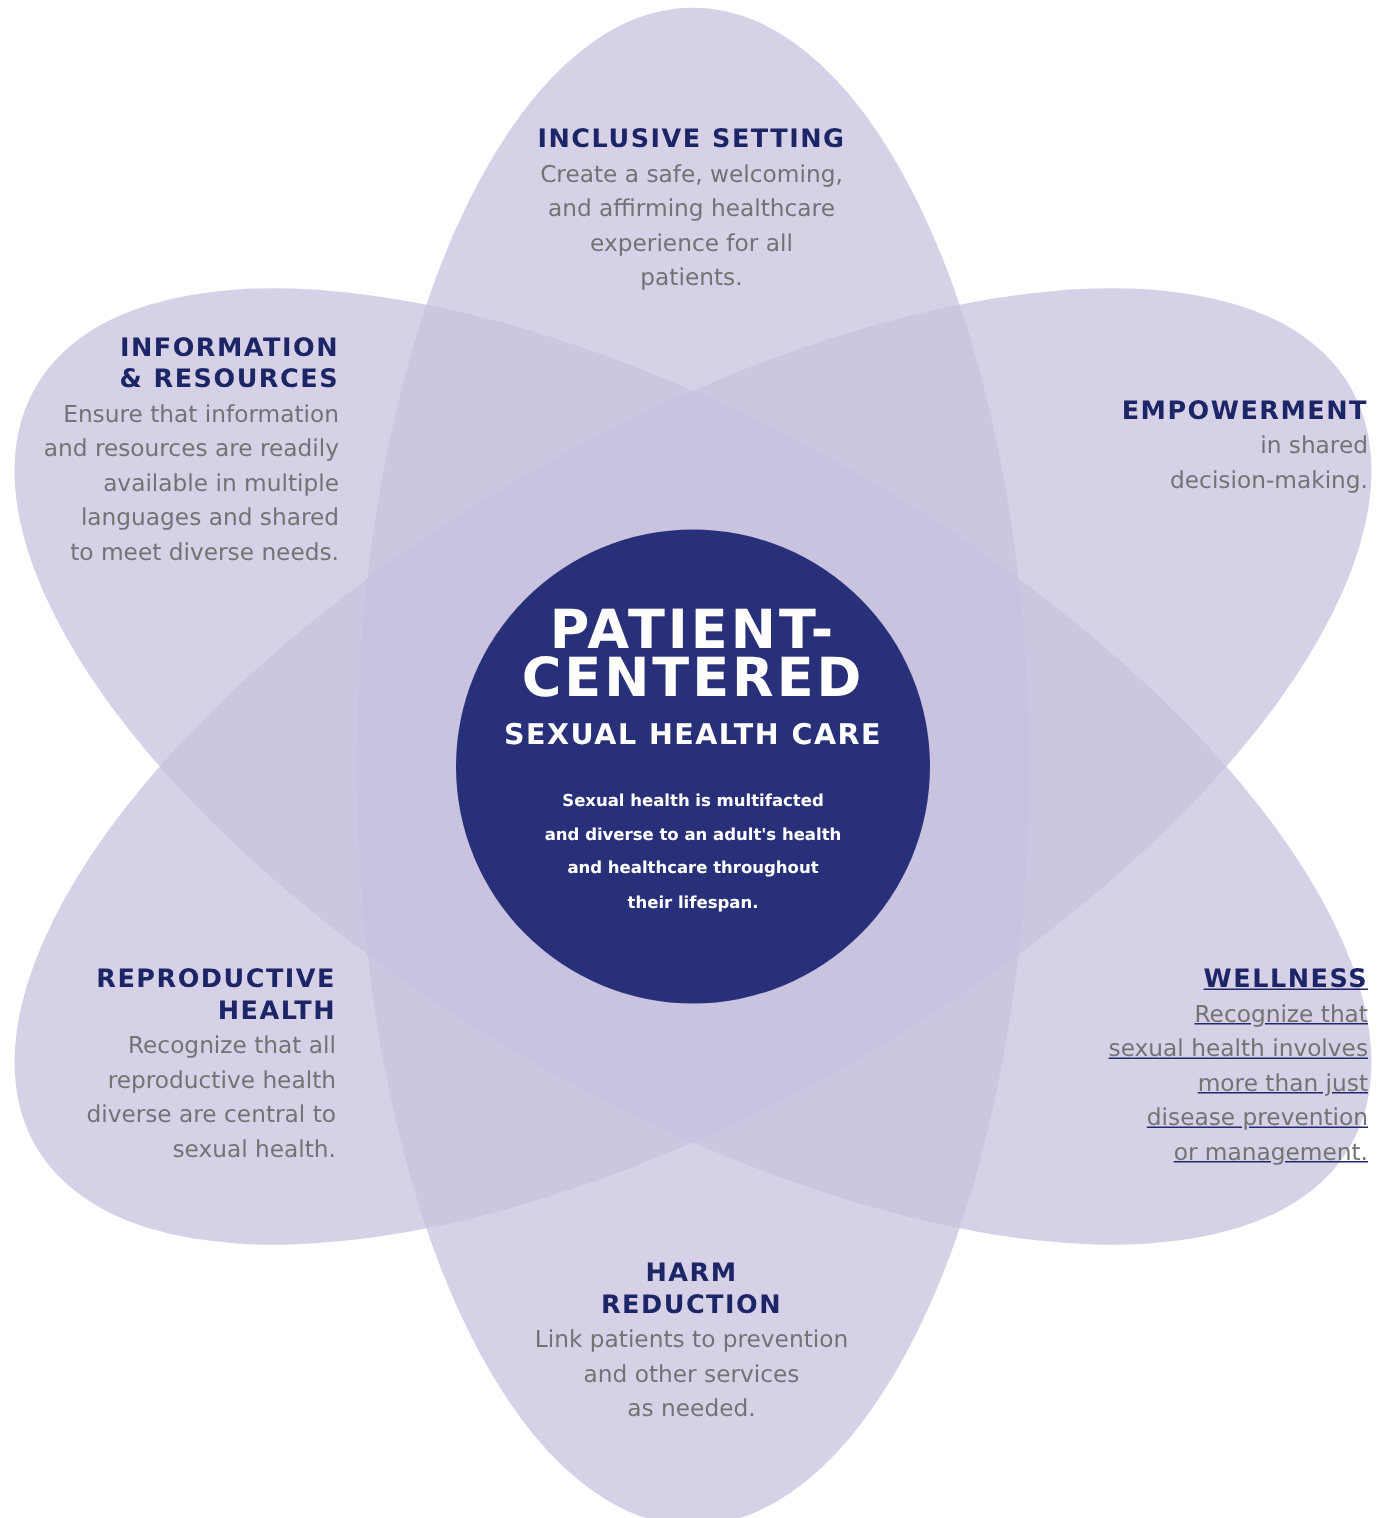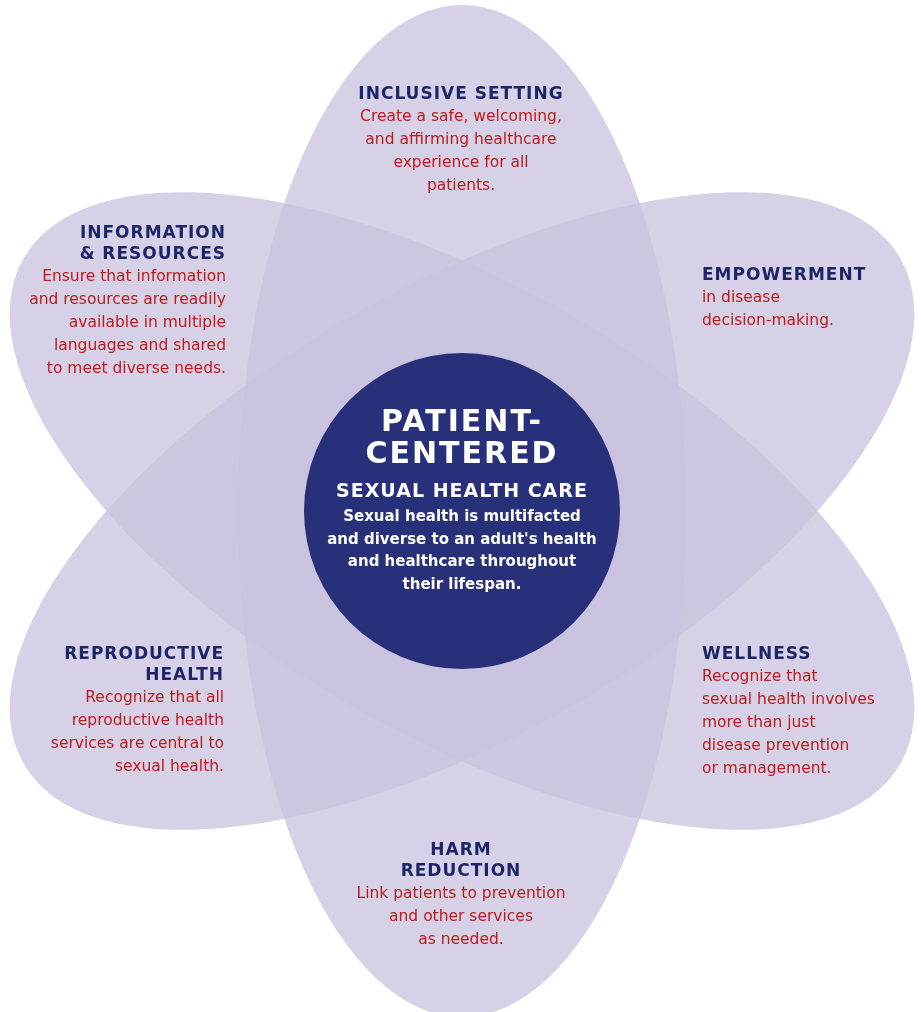--- a/index.html
+++ b/index.html
@@ -2,30 +2,30 @@
 <html><head>
   <meta charset="utf-8">
   <style>
     html, body { margin: 0; padding: 0; background: #ffffff; }
     body { width: 921px; height: 1012px; position: relative; overflow: hidden;
            font-family: "DejaVu Sans", "Liberation Sans", sans-serif; }
     #stage { position: absolute; left: 0; top: 5px; width: 921px; height: 1012px; padding-left: 21px; }
     #flower { position: absolute; left: 0; top: 0; }
     .petal { position: absolute; color: #1f2a6b; }
     .petal .title { font-weight: bold; font-size: 17px; letter-spacing: 1px; line-height: 21px; color: #1c2566; }
-    .petal .desc { font-size: 15.5px; line-height: 23px; color: #b91c1c; margin-top: 1px; }
+    .petal .desc { font-size: 15.5px; line-height: 23px; color: #737373; margin-top: 1px; }
     .left { text-align: right; }
     .center-t { text-align: center; }
-    .right { text-align: left; }
+    .right { text-align: right; }
     .title span, .desc span { display: block; white-space: nowrap; }
 
     #center-text { position: absolute; left: 304px; top: 400px; width: 316px; text-align: center; color: #ffffff; }
-    #center-text .big { font-size: 30px; font-weight: bold; letter-spacing: 2px; line-height: 32px; }
+    #center-text .big { font-size: 36px; font-weight: bold; letter-spacing: 2px; line-height: 32px; }
     #center-text .sub { font-size: 19px; font-weight: bold; letter-spacing: 1px; line-height: 26px; margin-top: 8px; }
-    #center-text .body { font-size: 15px; font-weight: bold; line-height: 22.5px; margin-top: 2px; }
+    #center-text .body { font-size: 11px; font-weight: bold; line-height: 22.5px; margin-top: 20px; }
     #center-text span { display: block; white-space: nowrap; }
   </style>
 </head>
 <body>
 
 <div id="stage">
   <svg id="flower" width="921" height="1012" viewBox="0 0 921 1012">
     <g id="ellipses">
         <ellipse cx="462" cy="506" rx="224" ry="506" transform="rotate(0 462 506)" fill="#c8c1df" fill-opacity="0.75"></ellipse>
         <ellipse cx="462" cy="506" rx="224" ry="506" transform="rotate(60 462 506)" fill="#c8c1df" fill-opacity="0.75"></ellipse>
@@ -58,39 +58,39 @@
       <span>languages and shared</span>
       <span>to meet diverse needs.</span>
     </div>
   </div>
 
   <div class="petal right" style="left:702px; top:259px; width:210px;">
     <div class="title">
       <span>EMPOWERMENT</span>
     </div>
     <div class="desc">
-      <span>in disease</span>
+      <span>in shared</span>
       <span>decision-making.</span>
     </div>
   </div>
 
   <div class="petal left" style="left:10px; top:638px; width:214px;">
     <div class="title">
       <span>REPRODUCTIVE</span>
       <span>HEALTH</span>
     </div>
     <div class="desc">
       <span>Recognize that all</span>
       <span>reproductive health</span>
-      <span>services are central to</span>
+      <span>diverse are central to</span>
       <span>sexual health.</span>
     </div>
   </div>
 
-  <div class="petal right" style="left:702px; top:638px; width:210px;">
+  <div class="petal right" style="left:702px; top:638px; width:210px;text-decoration:underline;">
     <div class="title">
       <span>WELLNESS</span>
     </div>
     <div class="desc">
       <span>Recognize that</span>
       <span>sexual health involves</span>
       <span>more than just</span>
       <span>disease prevention</span>
       <span>or management.</span>
     </div>

